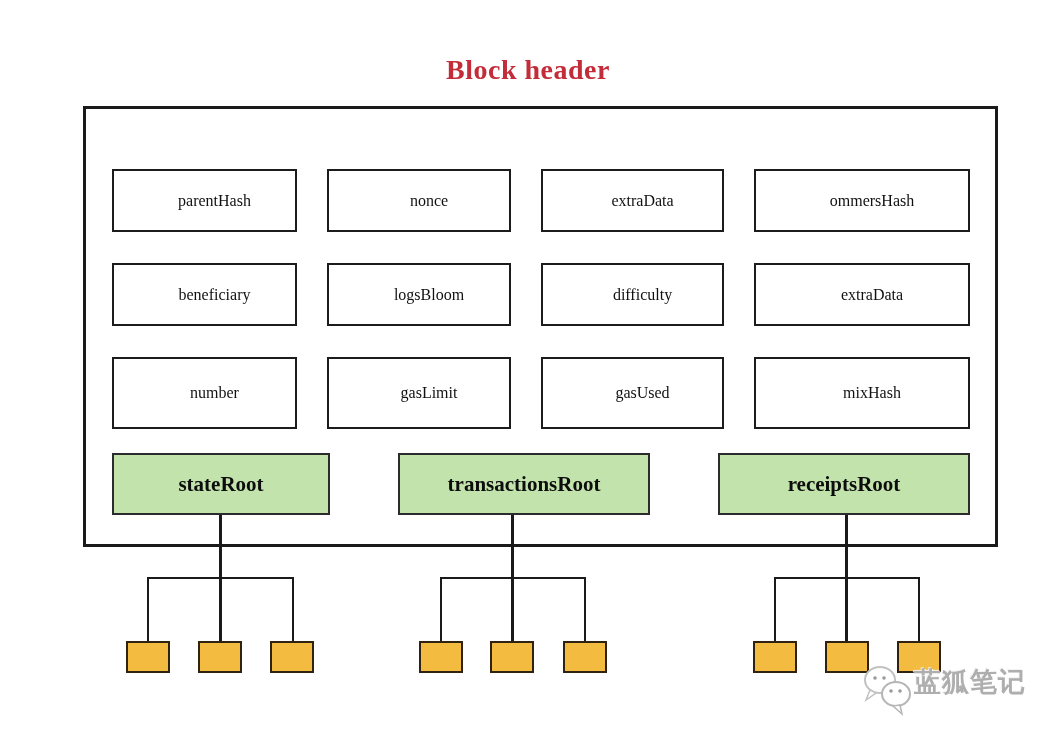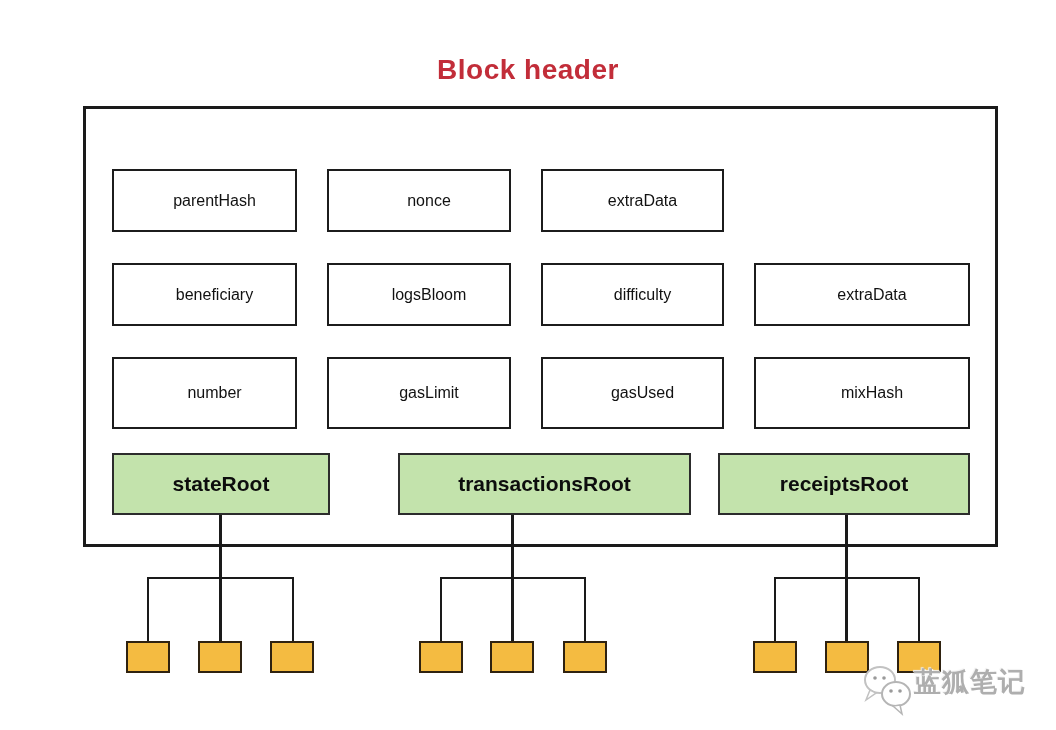--- a/index.html
+++ b/index.html
@@ -1,20 +1,20 @@
 <!DOCTYPE html>
 <html><head>
 <meta charset="utf-8">
 <style>
   html,body{margin:0;padding:0;background:#ffffff;}
   .canvas{
     position:relative;
     width:1056px;height:730px;
     background:#ffffff;
-    font-family:Liberation Sans, sans-serif;
+    font-family:Liberation Serif, serif;
     overflow:hidden;
   }
   .title{
     position:absolute;top:54px;left:0;width:1056px;
     text-align:center;
     font-size:28px;font-weight:bold;color:#c22d39;
     letter-spacing:0.5px;
   }
   .container-box{
     position:absolute;left:83px;top:106px;
@@ -71,33 +71,34 @@
 
 <div class="canvas">
 
   <div class="title">Block header</div>
 
   <div class="container-box"></div>
 
   <div class="field-box r0 c0">parentHash</div>
   <div class="field-box r0 c1">nonce</div>
   <div class="field-box r0 c2">extraData</div>
+  <div class="field-box r0 c3">ommersHash</div>
 
   <div class="field-box r1 c0">beneficiary</div>
   <div class="field-box r1 c1">logsBloom</div>
   <div class="field-box r1 c2">difficulty</div>
   <div class="field-box r1 c3">extraData</div>
 
   <div class="field-box r2 c0">number</div>
   <div class="field-box r2 c1">gasLimit</div>
   <div class="field-box r2 c2">gasUsed</div>
   <div class="field-box r2 c3">mixHash</div>
 
   <div class="root-box" style="left:112px;top:453px;width:218px;height:62px;">stateRoot</div>
-  <div class="root-box" style="left:398px;top:453px;width:293px;height:62px;">transactionsRoot</div>
+  <div class="root-box" style="left:398px;top:453px;width:252px;height:62px;">transactionsRoot</div>
   <div class="root-box" style="left:718px;top:453px;width:252px;height:62px;">receiptsRoot</div>
 
   <div class="vline" style="left:219px;top:515px;width:3px;height:126px;"></div>
   <div class="hline" style="left:147px;top:577px;width:147px;height:2px;"></div>
   <div class="vline" style="left:147px;top:577px;width:2px;height:64px;"></div>
   <div class="vline" style="left:292px;top:577px;width:2px;height:64px;"></div>
   <div class="leaf-box" style="left:126px;top:641px;"></div>
   <div class="leaf-box" style="left:198px;top:641px;"></div>
   <div class="leaf-box" style="left:270px;top:641px;"></div>
 

